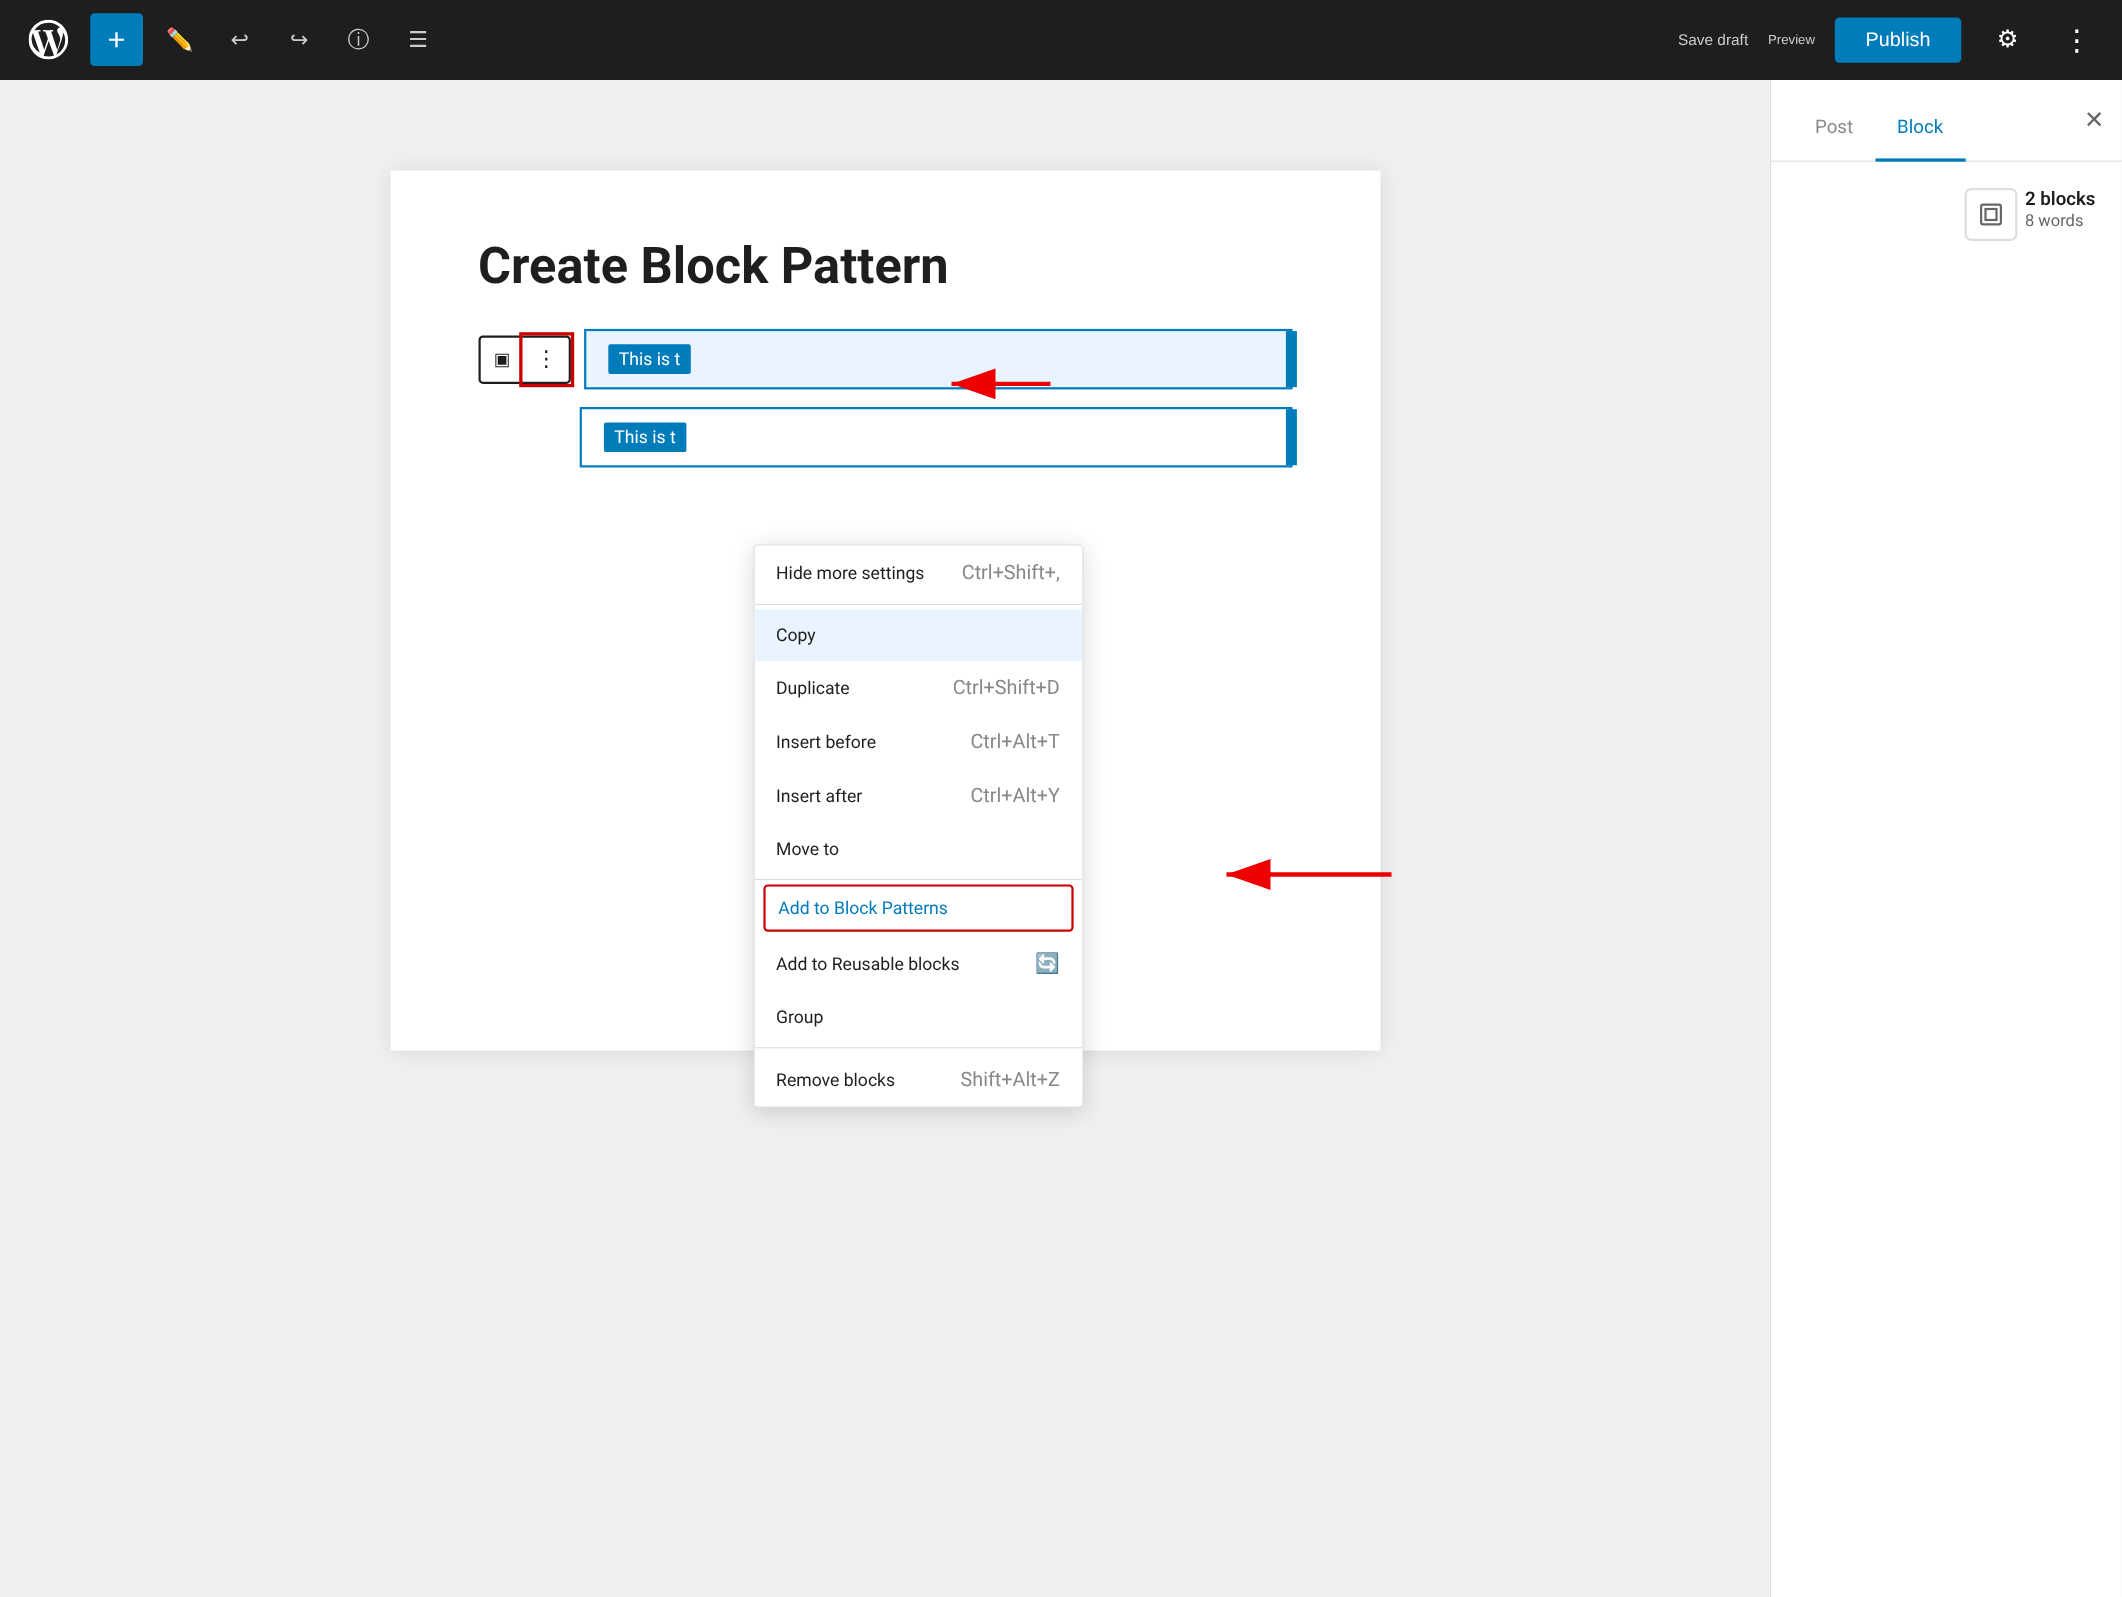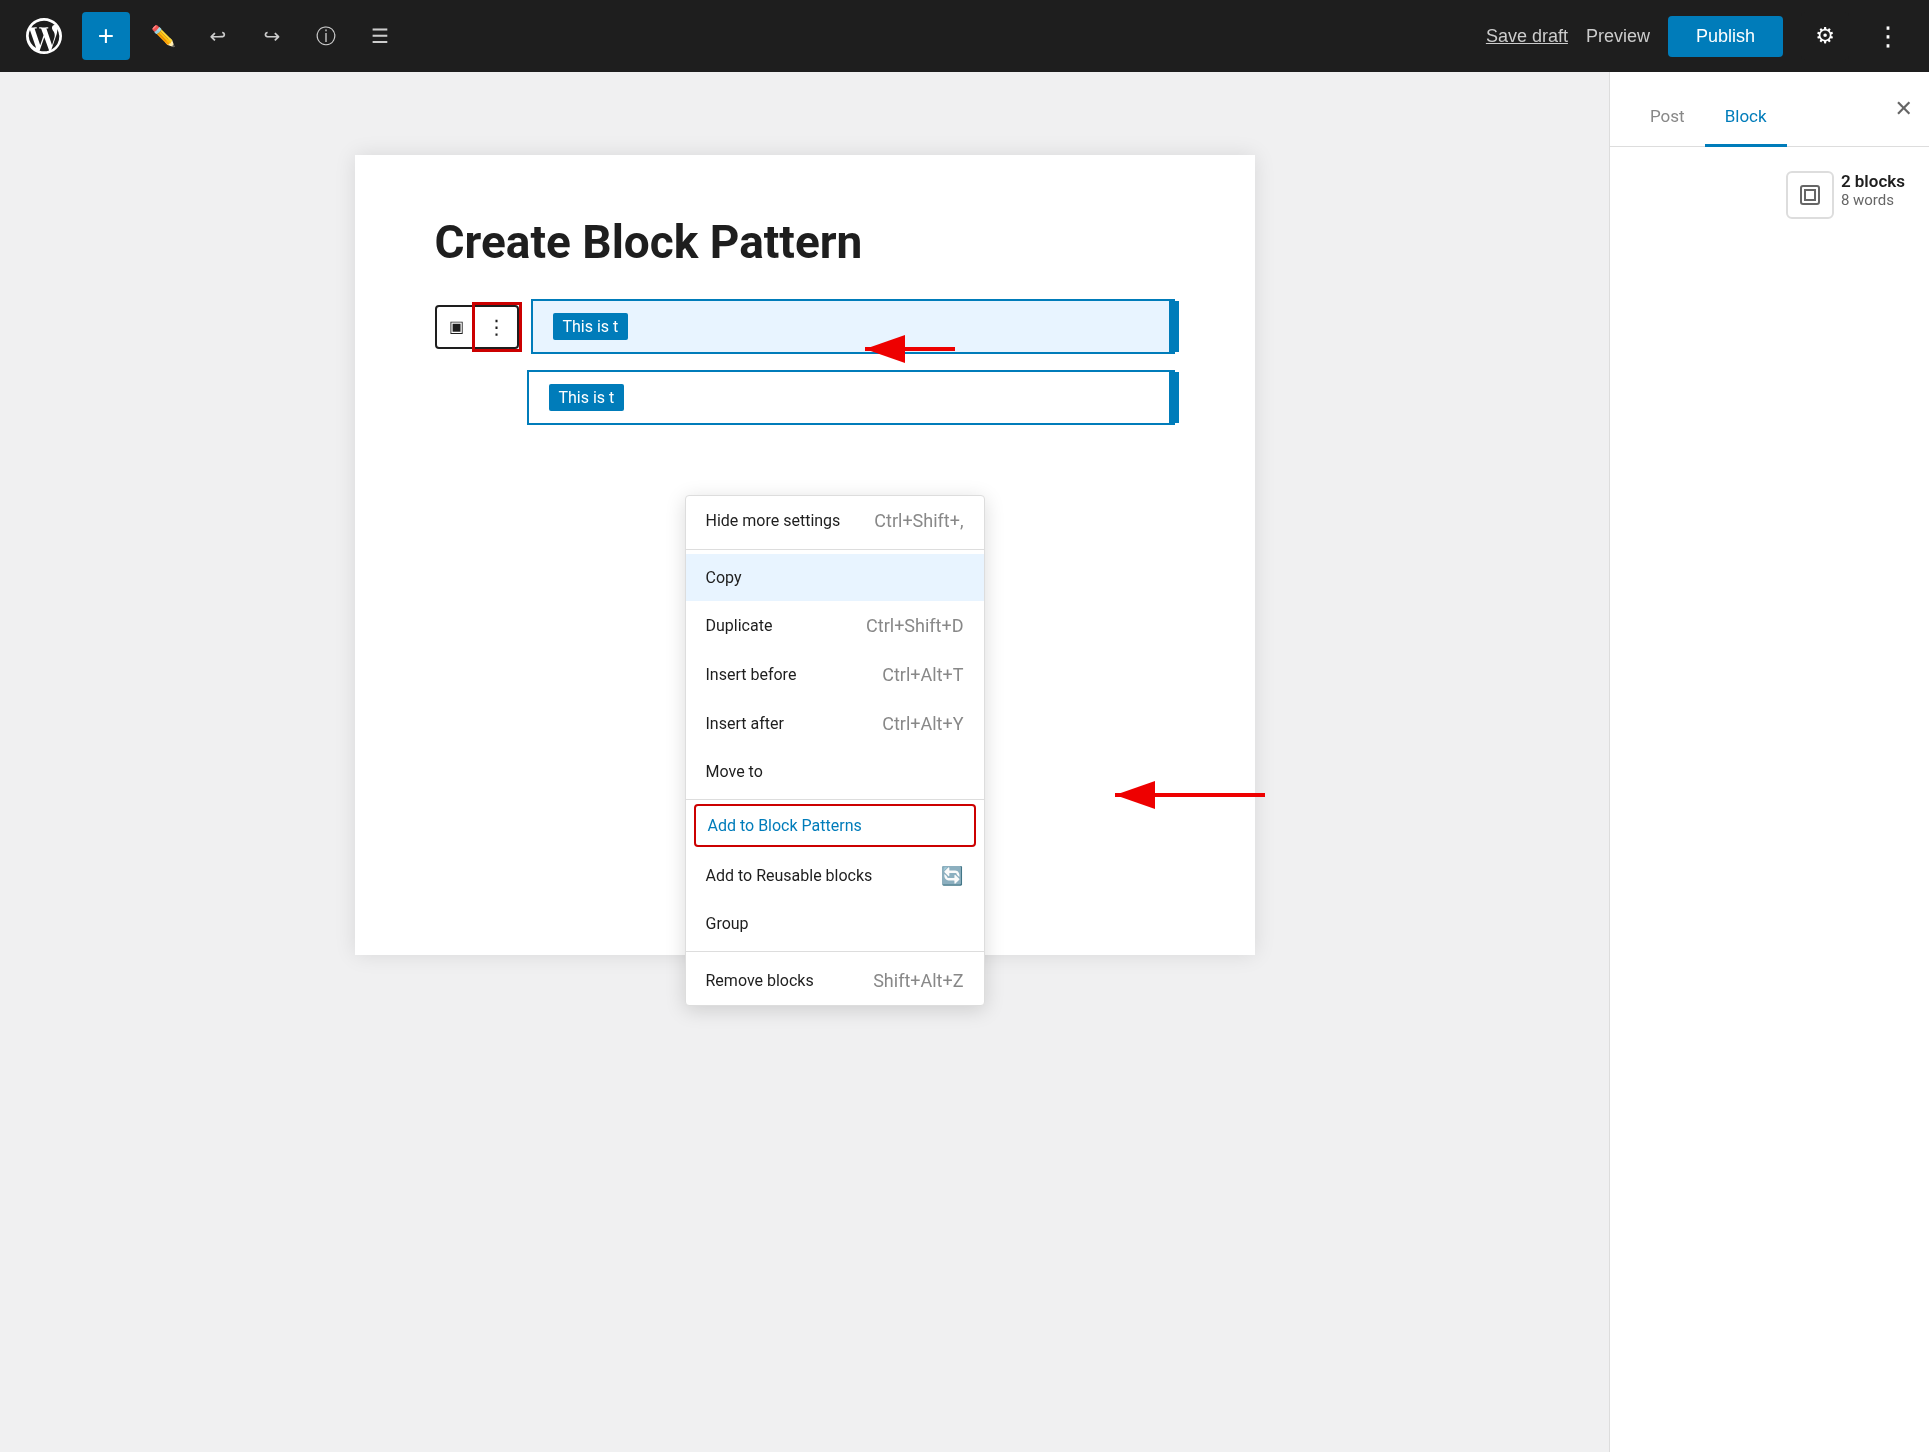--- a/index.html
+++ b/index.html
@@ -26,22 +26,22 @@
       font-size: 28px; cursor: pointer; display: flex; align-items: center; justify-content: center;
     }
 
     .icon-btn {
       background: transparent; border: none; color: #ccc;
       width: 40px; height: 40px; border-radius: 4px; cursor: pointer;
       display: flex; align-items: center; justify-content: center;
       font-size: 20px;
     }
 
-    .topbar-right .save-draft { background: transparent; border: none; color: #ccc; font-size: 18px; cursor: pointer; text-decoration: underline; }
-    .topbar-right .preview-btn { background: transparent; border: none; color: #ccc; font-size: 18px; cursor: pointer; }
+    .topbar-right .save-draft { background: transparent; border: none; color: #ccc; font-size: 14px; cursor: pointer; }
+    .topbar-right .preview-btn { background: transparent; border: none; color: #ccc; font-size: 12px; cursor: pointer; }
     .topbar-right .publish-btn {
       background: #007cba; color: white; border: none;
       padding: 10px 28px; border-radius: 4px; font-size: 18px; cursor: pointer; font-weight: 500;
     }
     .topbar-right .settings-btn {
       background: #1e1e1e; border: none; color: white;
       width: 48px; height: 48px; border-radius: 4px; cursor: pointer;
       display: flex; align-items: center; justify-content: center; font-size: 22px;
     }
     .topbar-right .more-btn {

